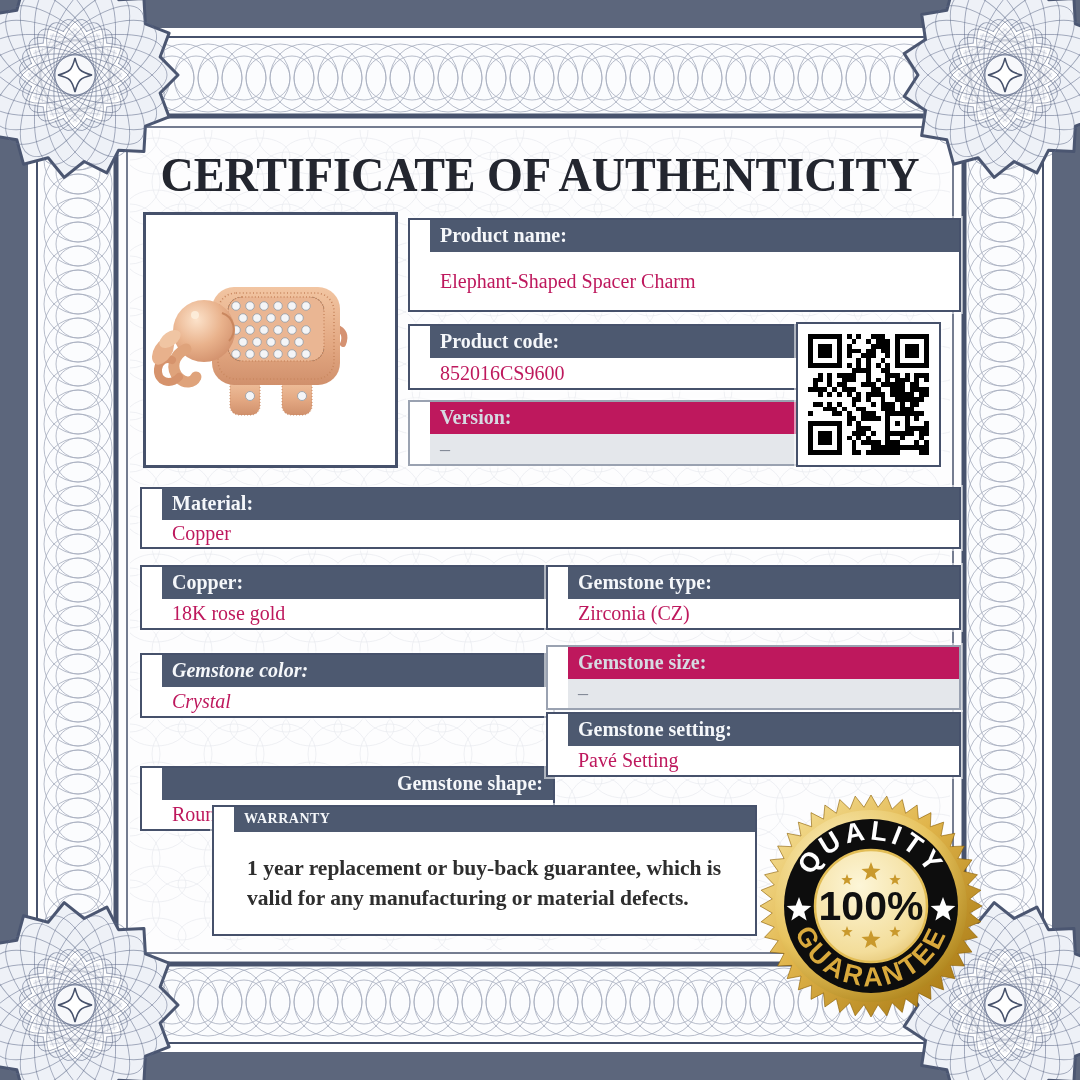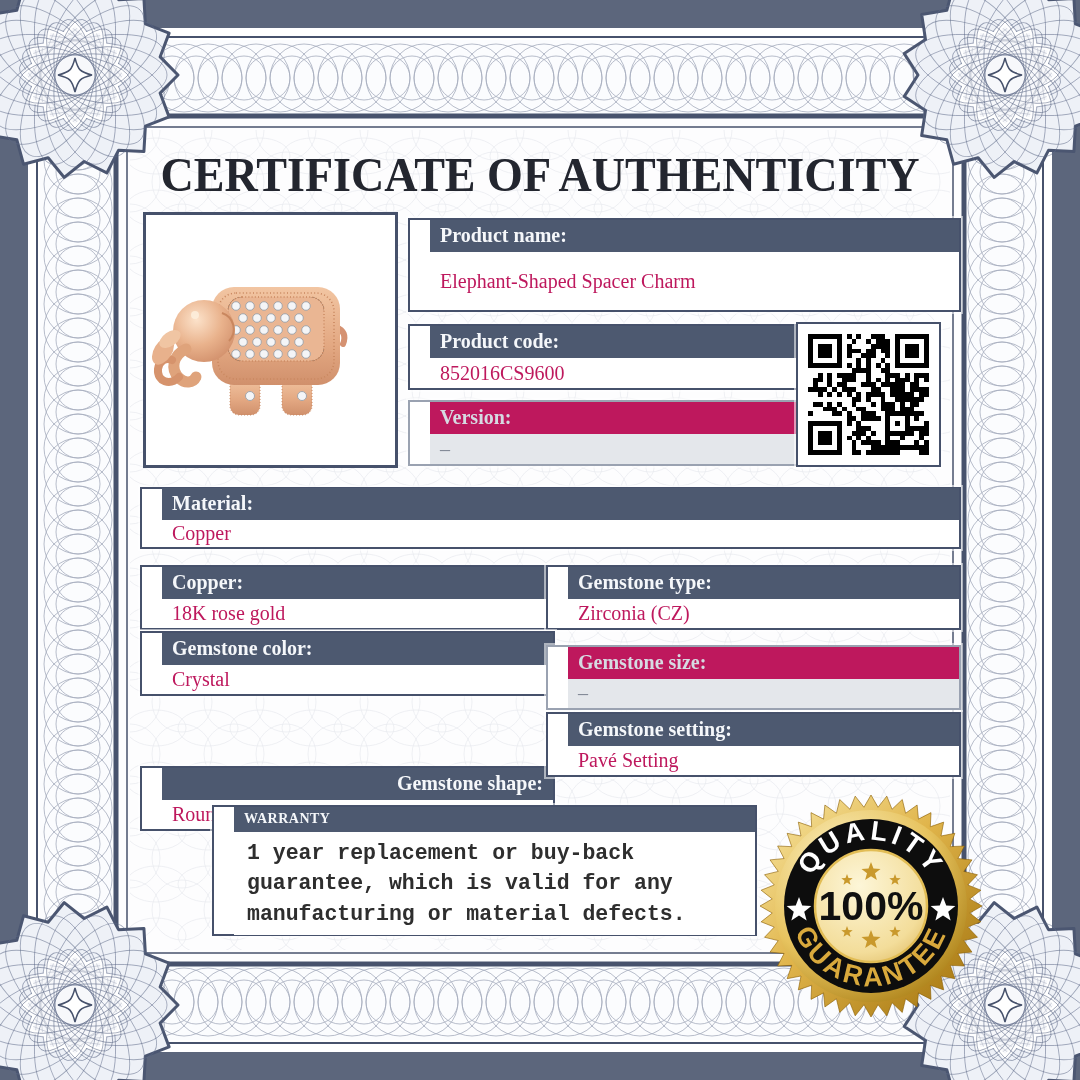--- a/index.html
+++ b/index.html
@@ -23,28 +23,28 @@
   .block.disabled .bv{background:#e4e7eb;color:#7e8593;}
   #b-name{left:408px;top:218px;width:529px;height:90px;}
   #b-code{left:408px;top:324px;width:374px;height:62px;}
   #b-version{left:408px;top:400px;width:374px;height:62px;}
   #qr-box{position:absolute;left:796px;top:322px;width:141px;height:141px;z-index:2;
           border:2px solid #46516b;background:#fff;box-shadow:0 0 0 2px rgba(255,255,255,.55);
           display:flex;align-items:center;justify-content:center;}
   #b-material{left:140px;top:487px;width:797px;height:58px;justify-content:flex-end;}
   #b-plating{left:140px;top:565px;width:391px;height:61px;}
   #b-gtype{left:546px;top:565px;width:391px;height:61px;}
-  #b-gcolor{left:140px;top:631px;width:391px;height:61px;}
+  #b-gcolor{left:140px;top:653px;width:391px;height:61px;font-style:italic;}
   #b-gsize{left:546px;top:645px;width:391px;height:61px;}
   #b-gshape{left:140px;top:766px;width:391px;height:61px;text-align:right;}
   #b-gsetting{left:546px;top:712px;width:391px;height:61px;}
   #b-warranty{left:212px;top:805px;width:521px;height:127px;}
   #b-warranty .bh{font-size:14px;letter-spacing:.5px;}
   #b-warranty .bv{font-weight:700;font-size:21.5px;color:#2e2e2e;line-height:1.4;
-                  padding:6px 13px;font-family:Liberation Mono, monospace;}
+                  padding:6px 13px;}
   .badge{position:absolute;left:758px;top:793px;width:226px;height:226px;z-index:5;}
   .badge text{font-family:"Liberation Sans", sans-serif;font-weight:700;}
 </style>
 </head>
 <body>
 
 <div class="stage">
 
   <svg class="deco" id="deco" width="1080" height="1080" viewBox="0 0 1080 1080">
       <rect x="0" y="0" width="1080" height="1080" fill="#5c667c"></rect>

